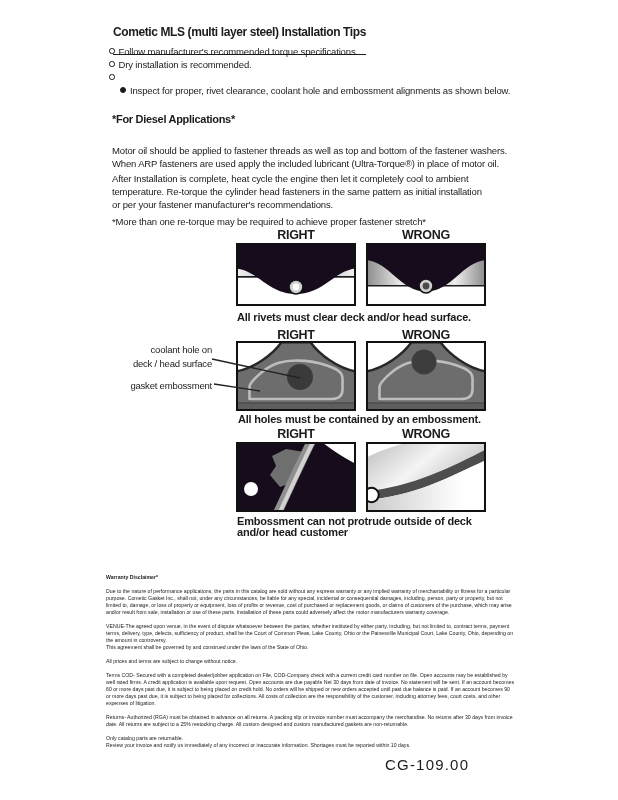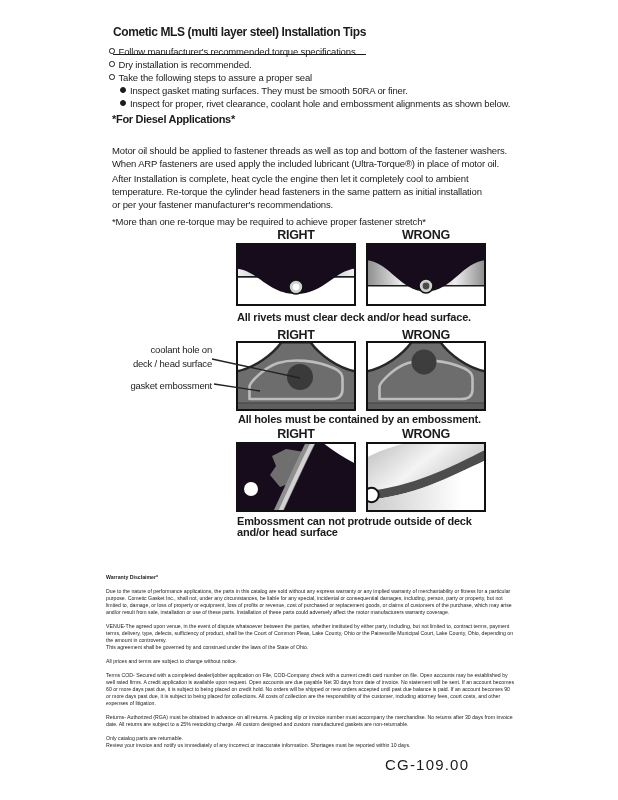--- a/index.html
+++ b/index.html
@@ -48,22 +48,21 @@
 </head>
 <body>
 
 <div class="page">
 
   <div class="title">Cometic MLS (multi layer steel) Installation Tips</div>
 
   <div class="tips">
     <div class="tip l1"><span class="blt"></span><span>Follow manufacturer's recommended torque specifications.</span></div>
     <div class="tip l1"><span class="blt"></span><span>Dry installation is recommended.</span></div>
-    <div class="tip l1"><span class="blt"></span><span>Take the following steps to assure a proper seal</span></div>
-    <div class="tip l2"><span class="blt filled"></span><span>Inspect gasket mating surfaces.  They must be smooth 50RA or finer.</span></div>
+    <div class="tip l1"><span class="blt"></span></div>
     <div class="tip l2"><span class="blt filled"></span><span>Inspect for proper, rivet clearance, coolant hole and embossment alignments as shown below.</span></div>
   </div>
 
   <div class="diesel-h">*For Diesel Applications*</div>
   <div class="para" id="para1">Motor oil should be applied to fastener threads as well as top and bottom of the fastener washers.
 When ARP fasteners are used apply the included lubricant (Ultra-Torque®) in place of motor oil.</div>
   <div class="para" id="para2">After Installation is complete, heat cycle the engine then let it completely cool to ambient
 temperature. Re-torque the cylinder head fasteners in the same pattern as initial installation
 or per your fastener manufacturer's recommendations.</div>
   <div class="para" id="note">*More than one re-torque may be required to achieve proper fastener stretch*</div>
@@ -172,21 +171,21 @@
     </defs>
     <rect width="120" height="70" fill="url(#bodyG)"></rect>
     <path d="M0,0 H46 C27,3.5 12,9.5 0,16 Z" fill="#fff"></path>
     <path d="M0,49 C45,45.5 85,25 120,7.5 V18 C85,34.5 45,55.5 0,57.5 Z" fill="#4d4d4d"></path>
     <path d="M0,57.5 C45,55.5 85,34.5 120,18 V70 H0 Z" fill="url(#lowG)"></path>
     <circle cx="5.5" cy="53" r="7.2" fill="#fff" stroke="#111" stroke-width="2"></circle>
     <rect x="1" y="1" width="118" height="68" fill="none" stroke="#111" stroke-width="2"></rect>
   </svg>
 
   <div class="caption" id="cap3">Embossment can not protrude outside of deck
-and/or head surface</div>
+and/or head customer</div>
 
   <div class="legal">
     <div class="lh">Warranty Disclaimer*</div>
     <p>Due to the nature of performance applications, the parts in this catalog are sold without any express warranty or any implied warranty of merchantability or fitness for a particular purpose.  Cometic Gasket Inc., shall not, under any circumstances, be liable for any special, incidental or consequential damages, including, person, party or property, but not limited to, damage, or loss of property or equipment, loss of profits or revenue, cost of purchased or replacement goods, or claims of customers of the purchase, which may arise and/or result from sale, installation or use of these parts.  Installation of these parts could adversely affect the motor manufacturers warranty coverage.</p>
     <p>VENUE-The agreed upon venue, in the event of dispute whatsoever between the parties, whether instituted by either party, including, but not limited to, contract terms, payment terms, delivery, type, defects, sufficiency of product, shall be the Court of Common Pleas, Lake County, Ohio or the Painesville Municipal Court, Lake County, Ohio, depending on the amount in controversy.
 This agreement shall be governed by and construed under the laws of the State of Ohio.</p>
     <p>All prices and terms are subject to change without notice.</p>
     <p>Terms COD- Secured with a completed dealer/jobber application on File, COD-Company check with a current credit card number on file.  Open accounts may be established by well rated firms.  A credit application is available upon request.  Open accounts are due payable Net 30 days from date of invoice.  No statement will be sent.  If an account becomes 60 or more days past due, it is subject to being placed on credit hold.  No orders will be shipped or new orders accepted until past due balance is paid.  If an account becomes 90 or more days past due, it is subject to being placed for collections.  All costs of collection are the responsibility of the customer, including attorney fees, court costs, and other expenses of litigation.</p>
     <p>Returns- Authorized (RGA) must be obtained in advance on all returns.  A packing slip or invoice number must accompany the merchandise.  No returns after 30 days from invoice date.  All returns are subject to a 25% restocking charge.  All custom designed and custom manufactured gaskets are non-returnable.</p>
     <p>Only catalog parts are returnable.

